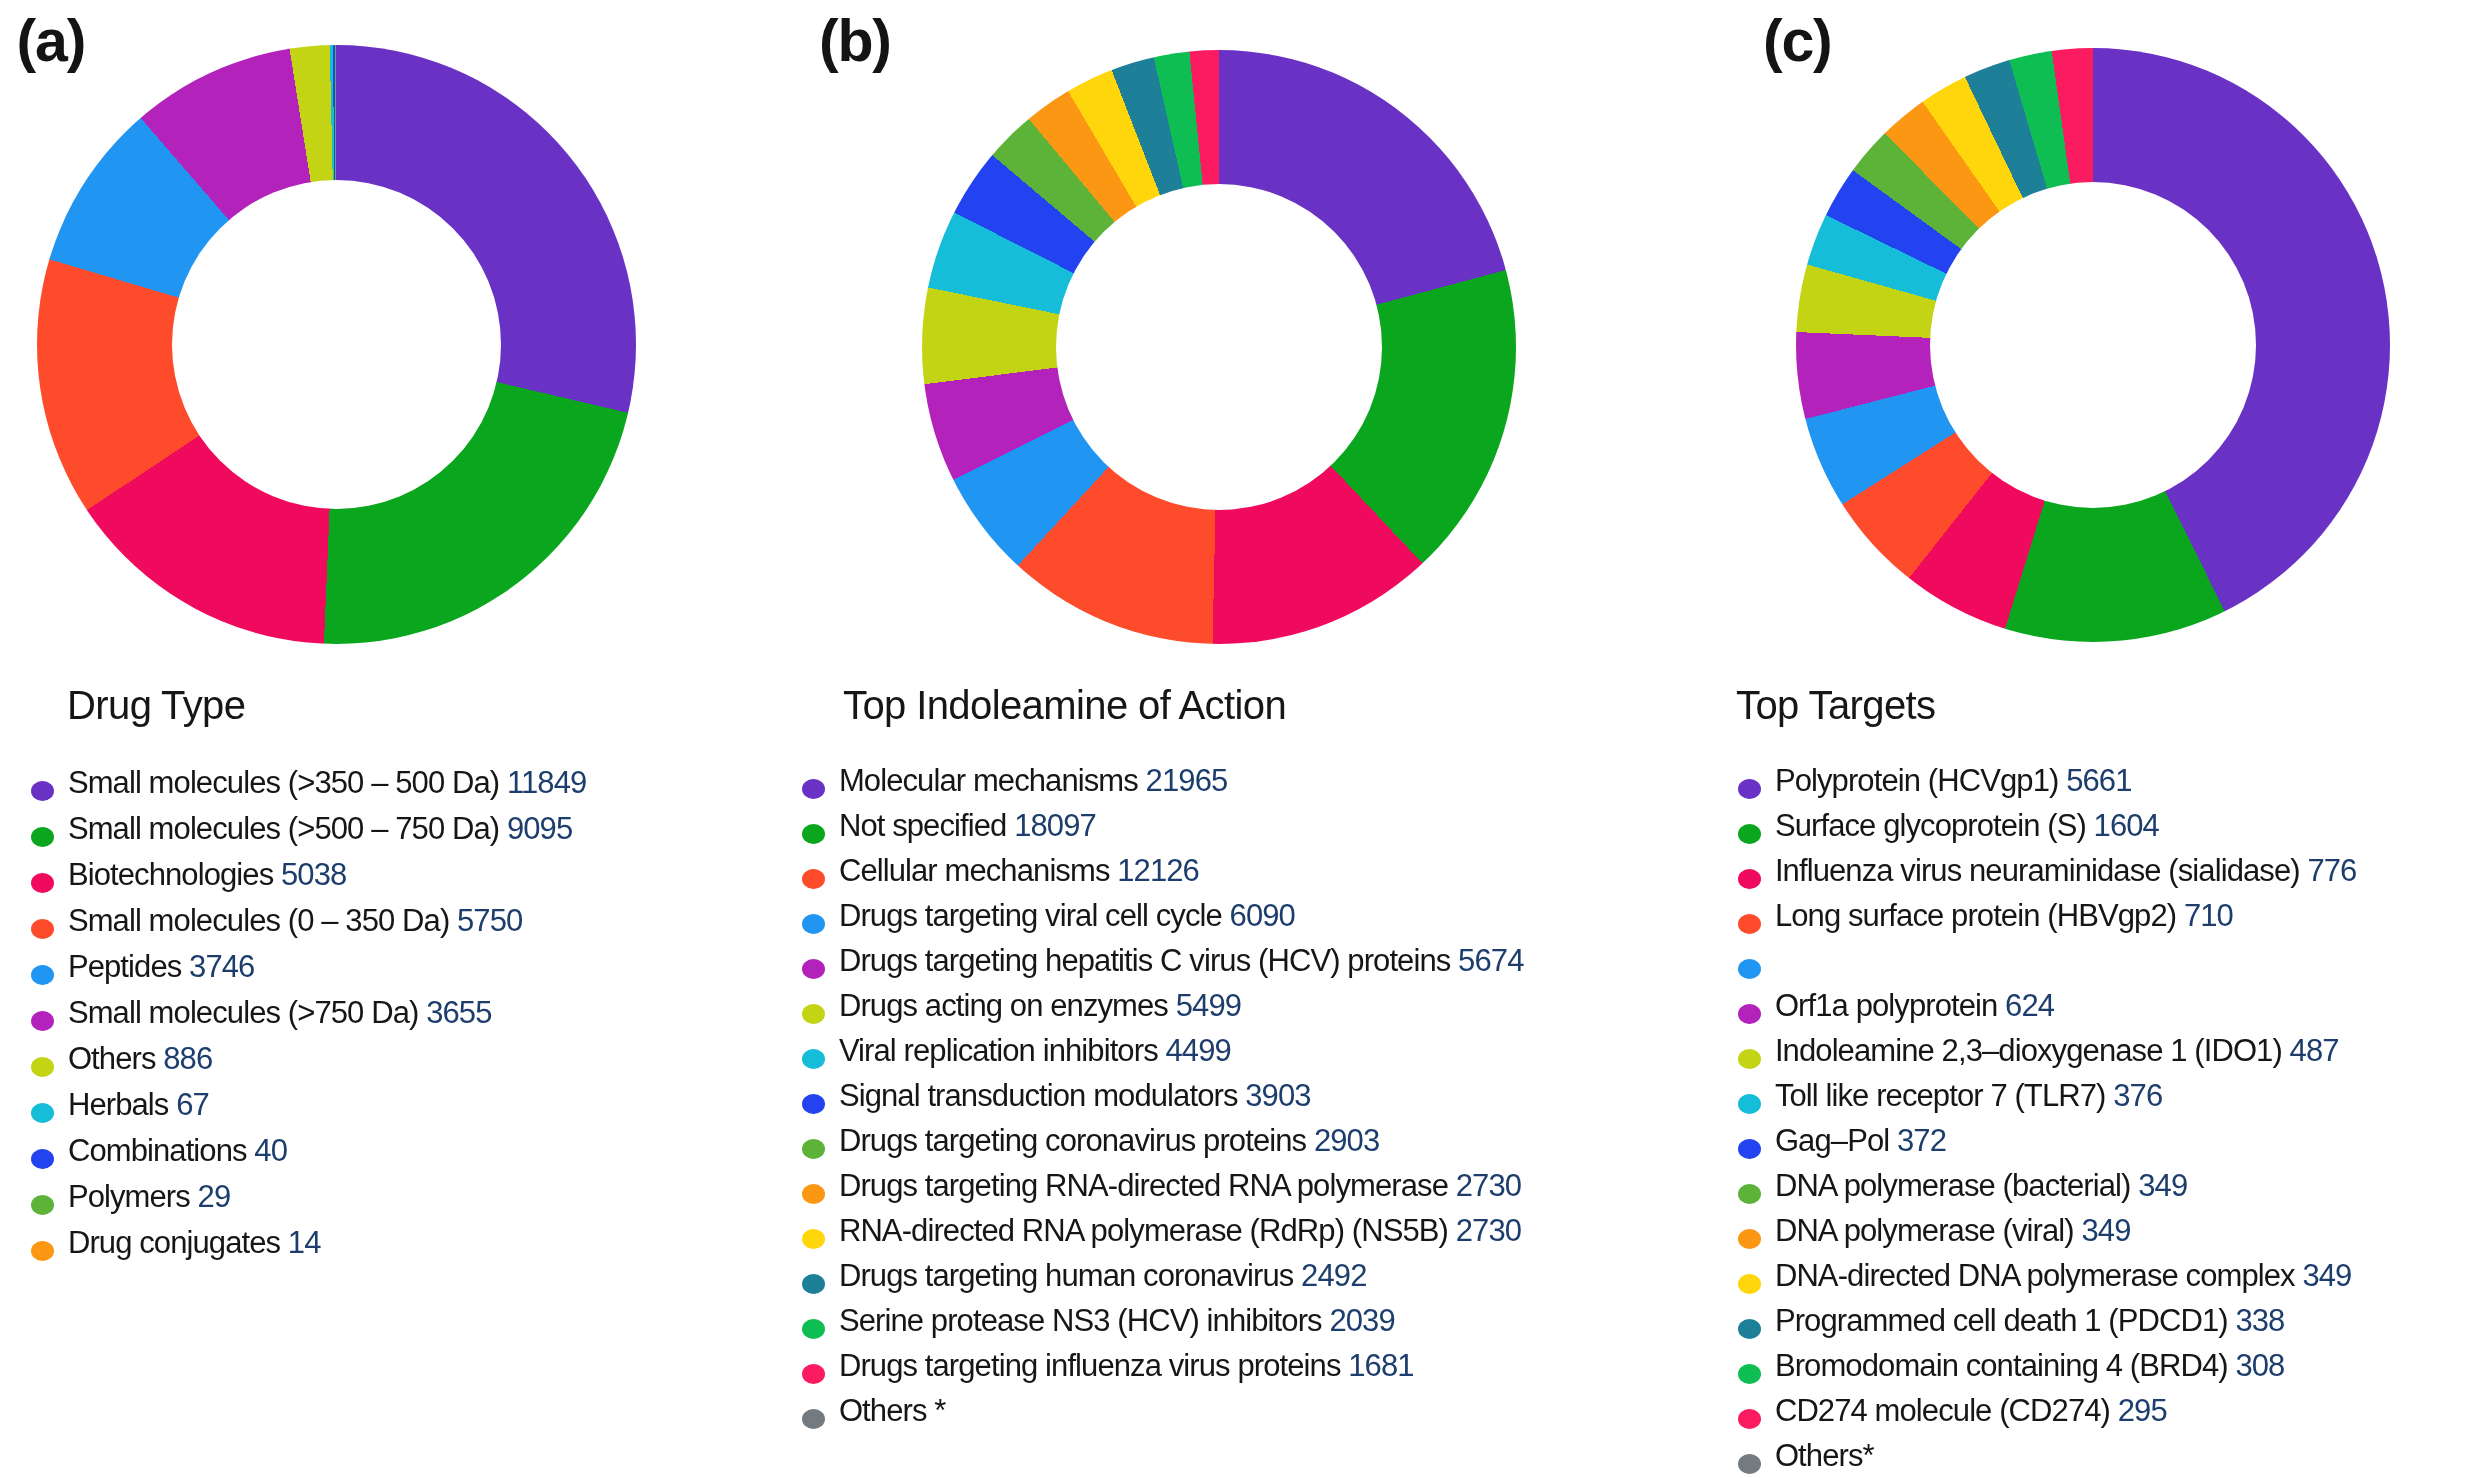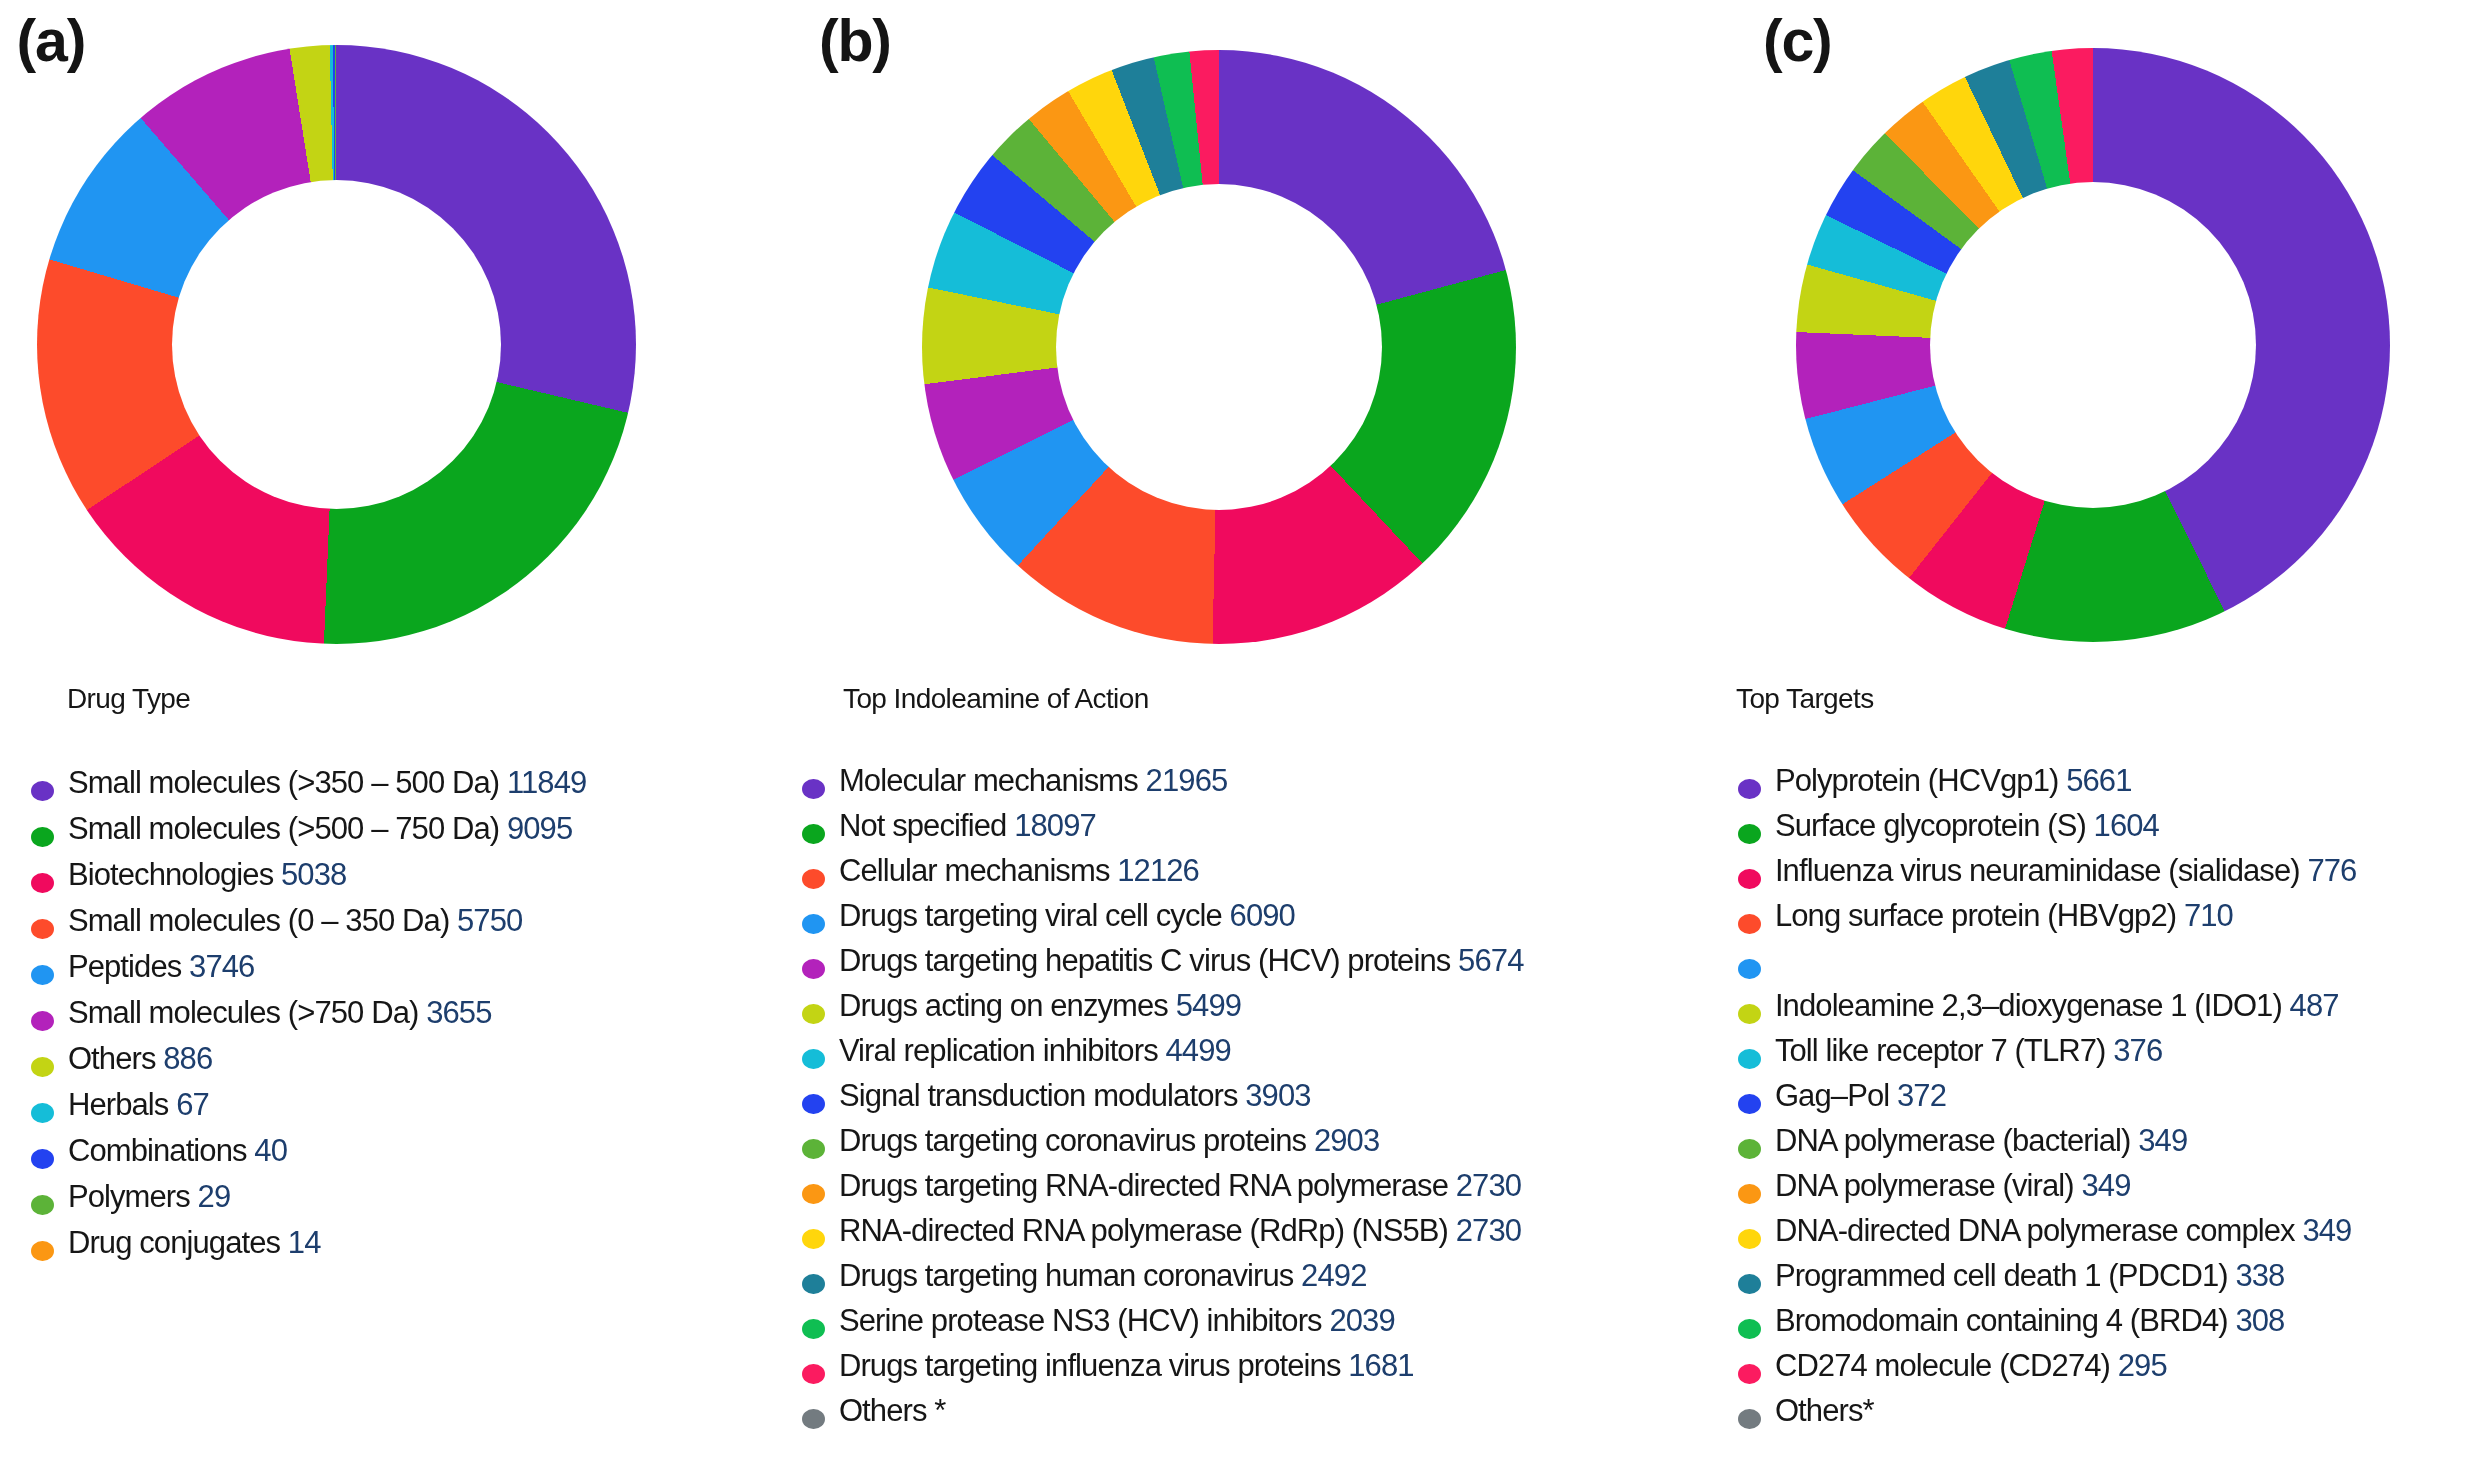--- a/index.html
+++ b/index.html
@@ -35,21 +35,21 @@
     left: 22.5%;
     top: 22.5%;
     width: 55%;
     height: 55%;
     background: #ffffff;
     border-radius: 50%;
   }
   .panel-title {
     position: absolute;
     margin: 0;
-    font-size: 28px;
+    font-size: 40px;
     font-weight: 500;
     color: #161616;
     letter-spacing: -0.6px;
     white-space: nowrap;
   }
   .legend {
     position: absolute;
   }
   .legend-row {
     display: flex;
@@ -239,20 +239,24 @@
           <span class="legend-text"><span class="legend-label">Influenza virus neuraminidase (sialidase)</span> <span class="legend-value">776</span></span>
         </div>
         <div class="legend-row">
           <span class="bullet" style="background: rgb(253, 75, 43);"></span>
           <span class="legend-text"><span class="legend-label">Long surface protein (HBVgp2)</span> <span class="legend-value">710</span></span>
         </div>
         <div class="legend-row">
           <span class="bullet" style="background: rgb(32, 149, 242);"></span>
         </div>
         <div class="legend-row">
+          <span class="bullet" style="background: rgb(179, 34, 187);"></span>
+          <span class="legend-text"><span class="legend-label">Orf1a polyprotein</span> <span class="legend-value">624</span></span>
+        </div>
+        <div class="legend-row">
           <span class="bullet" style="background: rgb(195, 212, 20);"></span>
           <span class="legend-text"><span class="legend-label">Indoleamine 2,3–dioxygenase 1 (IDO1)</span> <span class="legend-value">487</span></span>
         </div>
         <div class="legend-row">
           <span class="bullet" style="background: rgb(21, 189, 216);"></span>
           <span class="legend-text"><span class="legend-label">Toll like receptor 7 (TLR7)</span> <span class="legend-value">376</span></span>
         </div>
         <div class="legend-row">
           <span class="bullet" style="background: rgb(35, 66, 240);"></span>
           <span class="legend-text"><span class="legend-label">Gag–Pol</span> <span class="legend-value">372</span></span>

